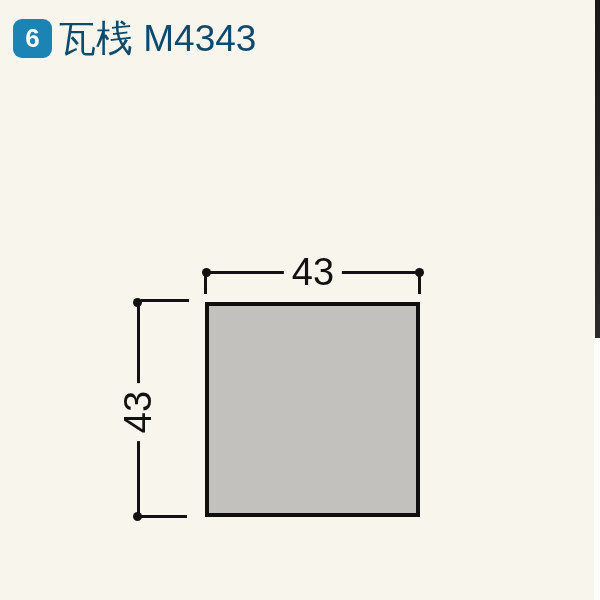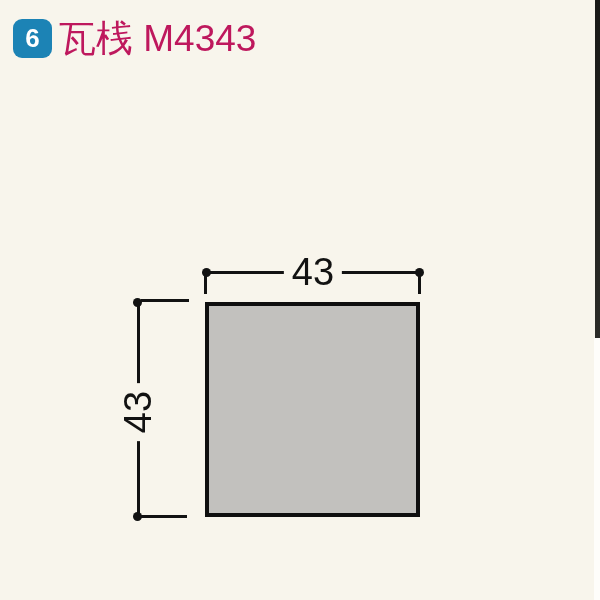--- a/index.html
+++ b/index.html
@@ -33,21 +33,21 @@
     display: flex;
     align-items: center;
     justify-content: center;
   }
   .title {
     position: absolute;
     left: 59px; top: 17px;
     font-size: 37px;
     line-height: 43px;
     font-weight: 500;
-    color: #be185d;
+    color: #0c4a6e;
     white-space: nowrap;
   }
   
   .sq {
     position: absolute;
     left: 205px; top: 302px;
     width: 215px; height: 215px;
     box-sizing: border-box;
     background: #C2C1BE;
     border: 4px solid #0f0f0f;

